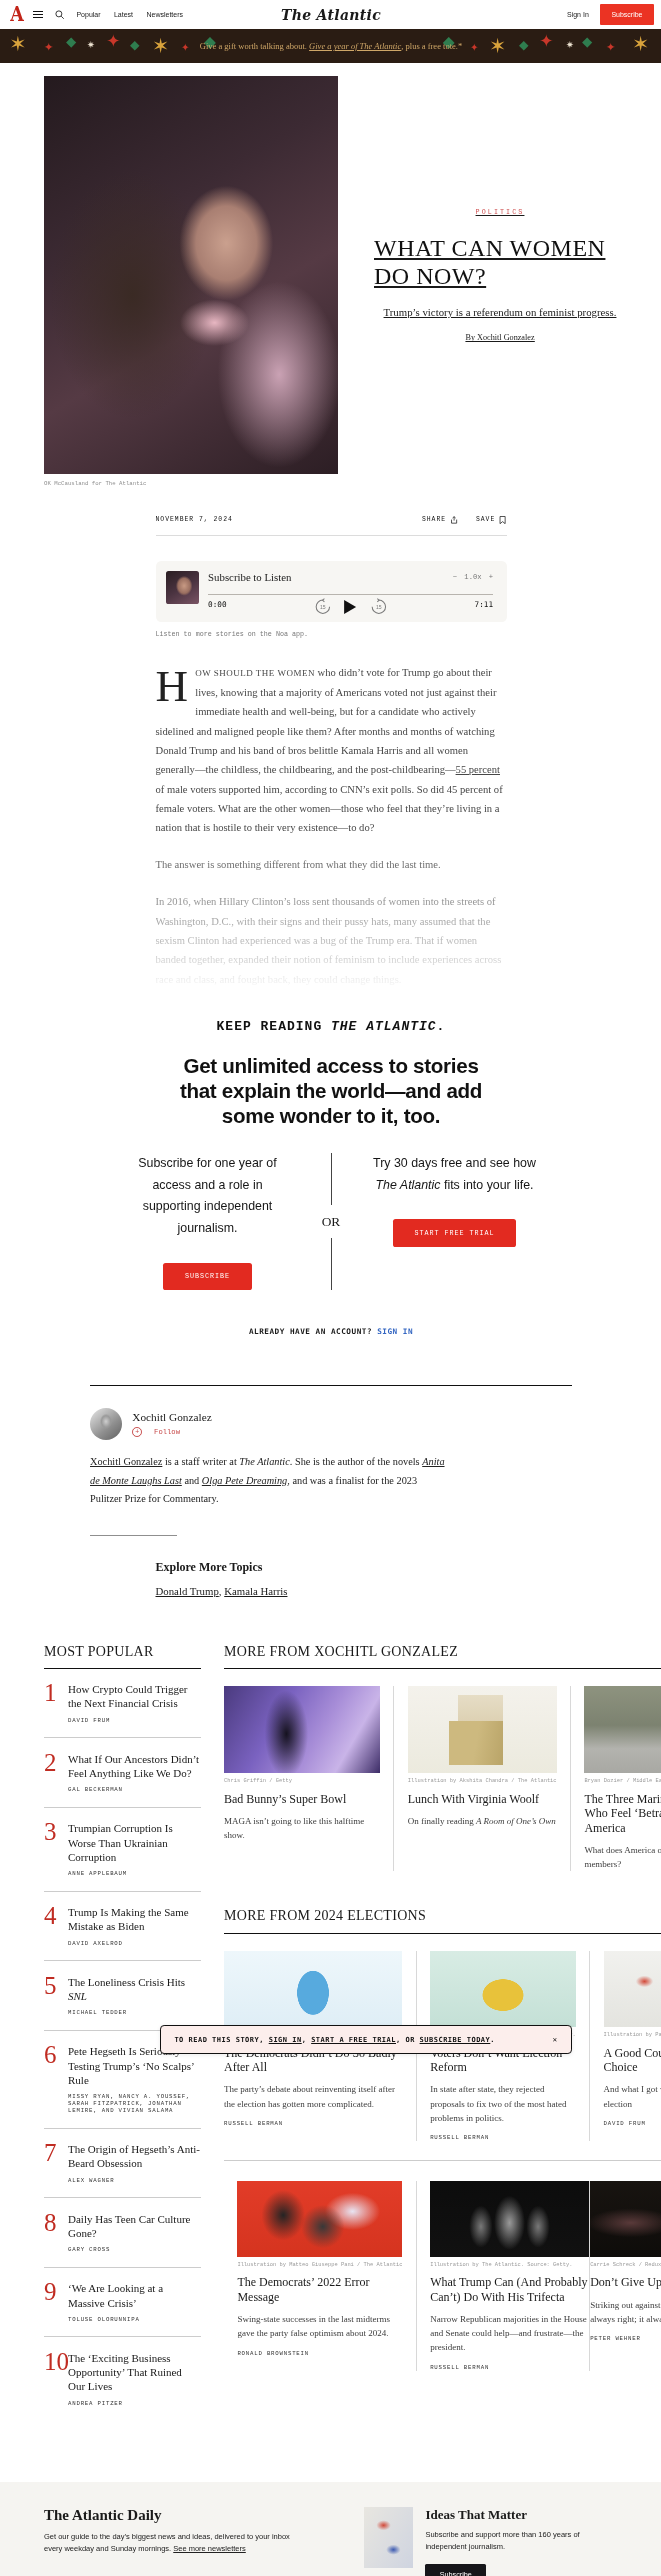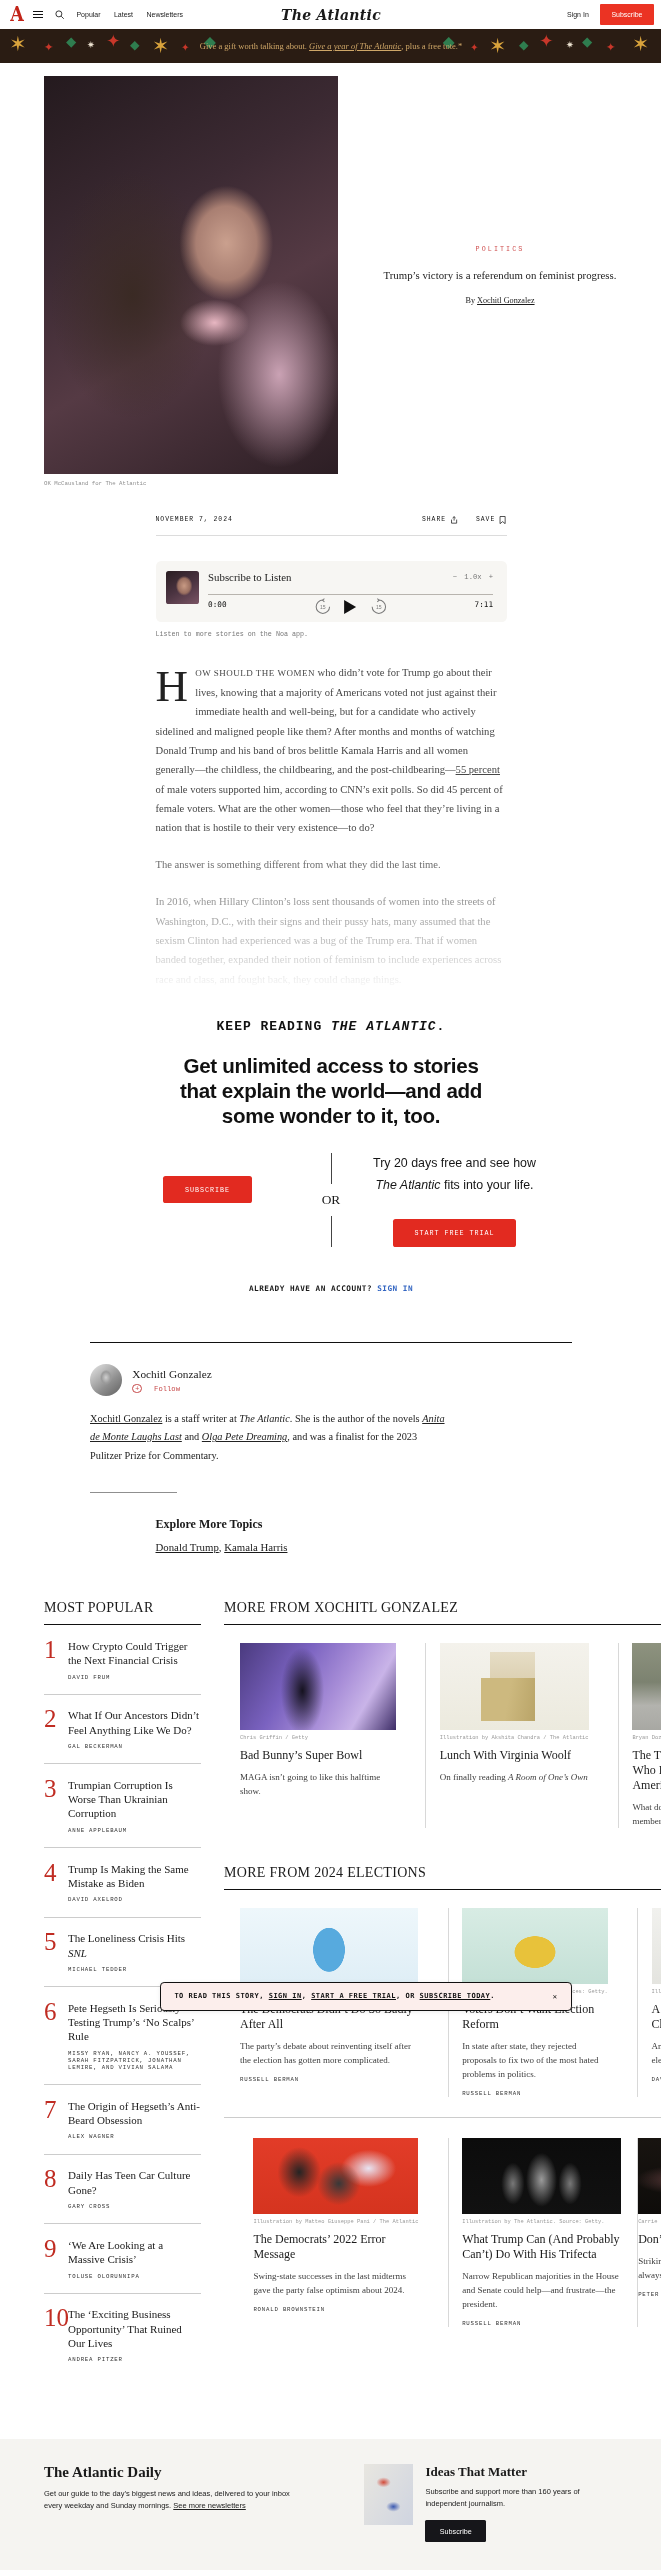--- a/index.html
+++ b/index.html
@@ -32,21 +32,21 @@
   
   .hero { display:flex; padding:13.4px 0 0 44px; }
   .hero-photo { width:294px; height:398px; flex:none; cursor:default;
     background:
       radial-gradient(67px 82px at 62% 42%, #caa08e 0%, #a97f72 45%, rgba(80,50,55,0) 70%),
       radial-gradient(46px 31px at 58% 62%, #e8b7c2 0%, rgba(200,140,160,0) 75%),
       radial-gradient(103px 155px at 30% 55%, #3a2a24 0%, rgba(30,20,20,0) 80%),
       radial-gradient(82px 124px at 80% 75%, #caa2b4 0%, rgba(120,80,100,0) 75%),
       linear-gradient(150deg, #241a1e 0%, #3c2a33 35%, #553a44 60%, #2c1e24 100%);
   }
-  .hero-head { flex:1; display:flex; flex-direction:column; justify-content:center; align-items:center; text-align:left; padding:0 36px; }
+  .hero-head { flex:1; display:flex; flex-direction:column; justify-content:center; align-items:center; text-align:left; padding:0 36px;text-decoration:underline; }
   .kicker { font-family:"Liberation Mono","DejaVu Sans Mono",monospace; font-size:6.7px; letter-spacing:2.1px; color:#cf5050; cursor:pointer; }
   .art-title { font-size:24px; line-height:1.18; letter-spacing:0.5px; font-weight:normal; color:#111; margin-top:17.5px; }
   .art-dek { font-size:10.8px; color:#222; margin-top:15.5px; }
   .art-byline { font-size:8.2px; margin-top:15.5px; }
   .art-byline a { text-decoration:underline; cursor:pointer; }
   .photo-credit { font-family:"Liberation Mono","DejaVu Sans Mono",monospace; font-size:5.7px; color:#8f8f8f; margin:5.2px 0 0 44px; }
 
   
   .article-col { width:351px; margin:0 auto; }
   .meta-row { display:flex; justify-content:space-between; align-items:center; margin-top:29px; font-family:"Liberation Mono","DejaVu Sans Mono",monospace; font-size:6.4px; letter-spacing:1px; color:#111; }
@@ -122,21 +122,21 @@
   .sec-title { font-size:14px; font-weight:normal; letter-spacing:0.3px; }
 
   .mp-item { display:grid; grid-template-columns:24px 1fr; padding:13.4px 0; border-bottom:0.5px solid #ccc; }
   .mp-item:last-child { border-bottom:none; }
   .mp-num { font-size:25px; color:#c02c22; line-height:0.9; }
   .mp-title { font-size:11px; line-height:1.3; font-weight:normal; cursor:pointer; }
   .mp-title .it { font-style:italic; }
   .mp-authors { font-family:"Liberation Mono","DejaVu Sans Mono",monospace; font-size:5.7px; letter-spacing:0.8px; color:#333; margin-top:6.2px; }
 
   .card-grid { display:grid; grid-template-columns:1fr 1fr 1fr; margin-top:17.5px; }
-  .card { padding:0 13.4px;margin-left:16px; }
+  .card { padding:0 13.4px; }
   .card:nth-child(3n+1) { padding-left:0; }
   .card:nth-child(3n+3) { padding-right:0; }
   .card.vsep { border-left:0.5px solid #d8d8d8; }
   .card-img { width:100%; cursor:pointer; }
   .mf .card-img { height:87px; }
   .el .card-img { height:76px; }
   .card-credit { font-family:"Liberation Mono","DejaVu Sans Mono",monospace; font-size:5.4px; color:#9a9a9a; margin-top:5.2px; white-space:nowrap; overflow:hidden; text-overflow:ellipsis; }
   .card-title { font-size:12px; line-height:1.24; font-weight:normal; margin-top:7.2px; cursor:pointer; }
   .card-excerpt { font-size:9px; line-height:1.56; color:#3d3d3d; margin-top:7.2px; }
   .card-excerpt .it { font-style:italic; }
@@ -226,20 +226,21 @@
         <span style="left: 54px; top: 7.2px; font-size: 20.6px; color: rgb(217, 163, 60);">✶</span>
         <span style="left: 35px; top: 14.4px; font-size: 10.3px; color: rgb(200, 55, 42);">✦</span>
         <span style="left: 7.7px; top: 5.2px; font-size: 15.5px; color: rgb(47, 125, 79);">◆</span>
       </div>
   </div>
 
   <section class="hero">
     <div class="hero-photo"></div>
     <div class="hero-head">
       <a class="kicker">POLITICS</a>
+      <h1 class="art-title">WHAT CAN WOMEN DO NOW?</h1>
       <div class="art-dek">Trump’s victory is a referendum on feminist progress.</div>
       <div class="art-byline"><span>By </span><a>Xochitl Gonzalez</a></div>
     </div>
   </section>
   <div class="photo-credit">OK McCausland for The Atlantic</div>
 
   <main class="article-col">
     <div class="meta-row">
       <div>NOVEMBER 7, 2024</div>
       <div class="meta-actions">
@@ -307,30 +308,31 @@
     <p class="body-p p3">In 2016, when Hillary Clinton’s loss sent thousands of women into the streets of Washington, D.C., with their signs and their pussy hats, many assumed that the sexism Clinton had experienced was a bug of the Trump era. That if women banded together, expanded their notion of feminism to include experiences across race and class, and fought back, they could change things.</p>
   </main>
 
   <section class="paywall">
     <div class="pw-kicker">
       <span>KEEP READING </span><span class="it">THE ATLANTIC</span><span>.</span>
     </div>
     <h2 class="pw-headline">Get unlimited access to stories that explain the world—and add some wonder to it, too.</h2>
     <div class="pw-cols">
       <div class="pw-col">
+        <div class="pw-col-text">Subscribe for one year of access and a role in supporting independent journalism.</div>
         <button class="pw-btn">SUBSCRIBE</button>
       </div>
       <div class="pw-mid">
         <div class="vline"></div>
         <div class="or">OR</div>
         <div class="vline"></div>
       </div>
       <div class="pw-col">
         <div class="pw-col-text">
-          <span>Try 20 days free and see how </span><span class="it">The Atlantic</span><span> fits into your life.</span>
+          <span>Try 30 days free and see how </span><span class="it">The Atlantic</span><span> fits into your life.</span>
         </div>
         <button class="pw-btn">START FREE TRIAL</button>
       </div>
     </div>
     <div class="pw-signin">
       <span>ALREADY HAVE AN ACCOUNT? </span><a>SIGN IN</a>
     </div>
   </section>
 
   <section class="author-box">

